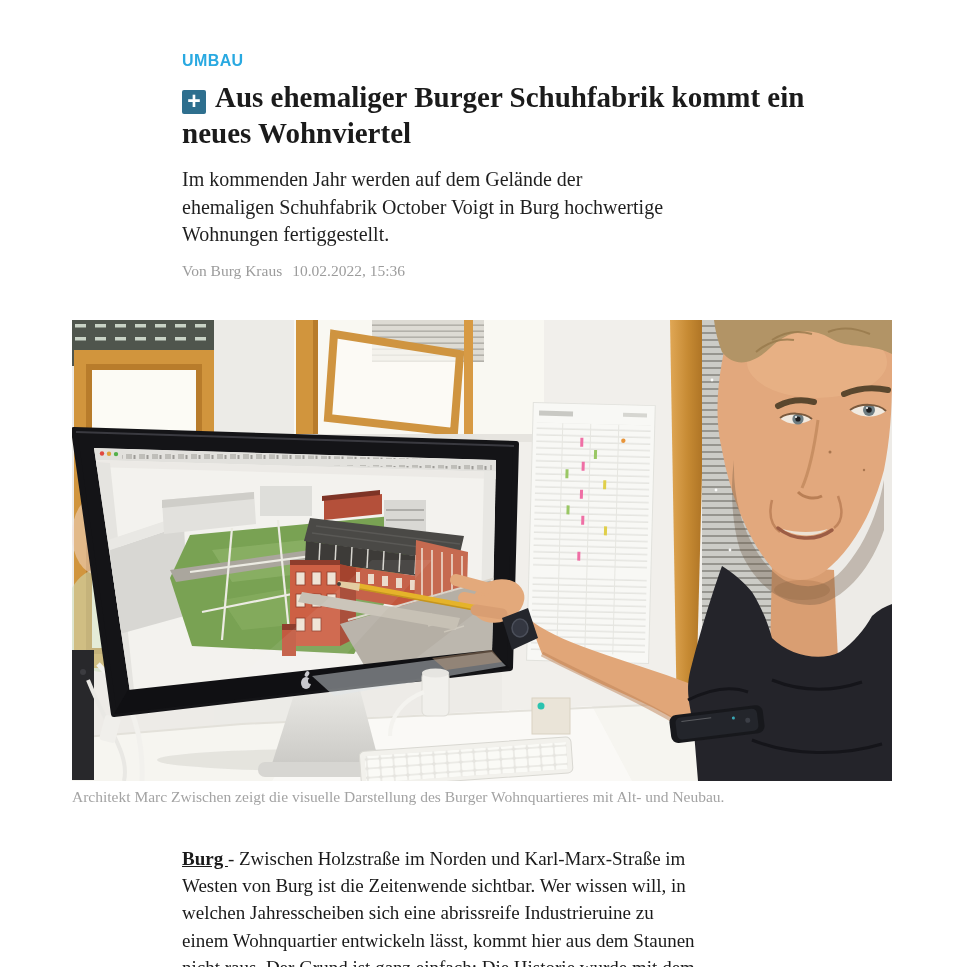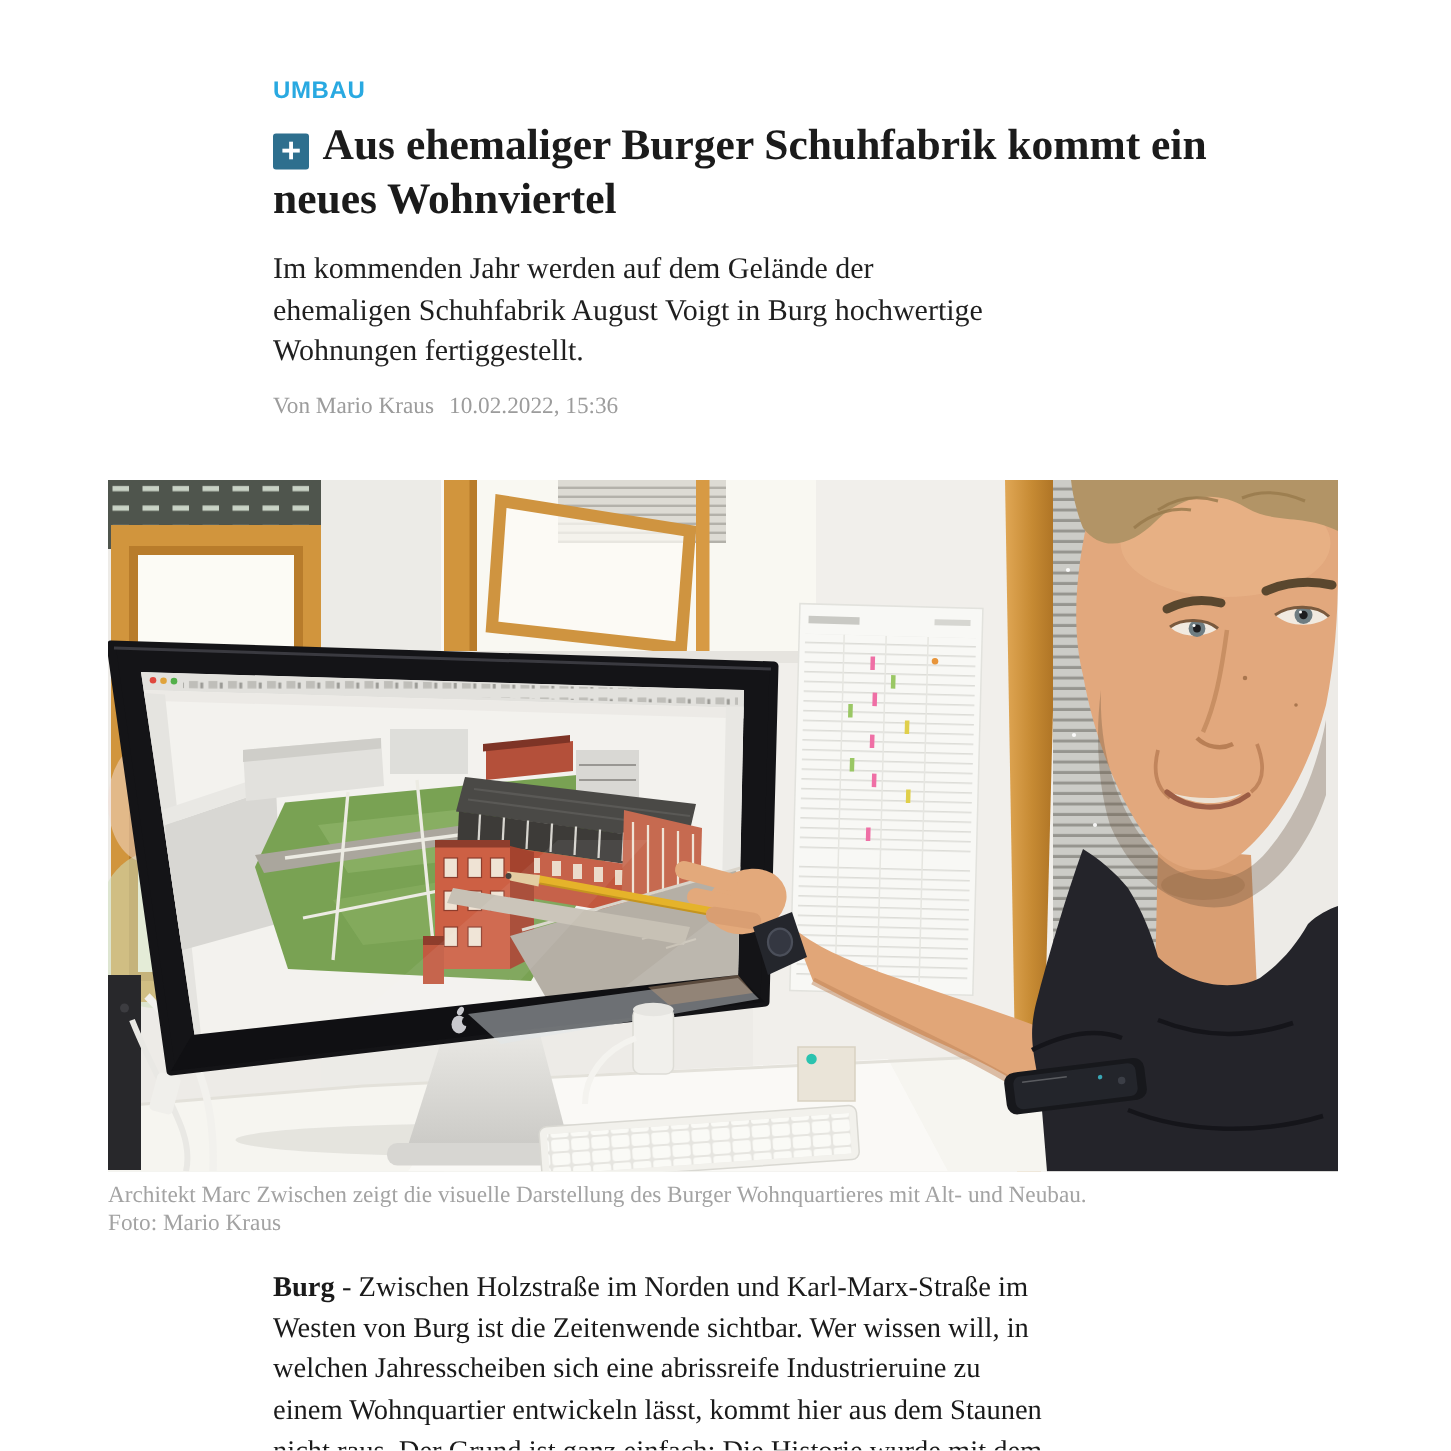--- a/index.html
+++ b/index.html
@@ -16,40 +16,40 @@
   .teaser{position:absolute;left:182px;top:166px;width:620px;margin:0;
           font-size:20px;line-height:27.5px;color:#1f1f1f;font-weight:normal;}
   .byline{position:absolute;left:182px;top:262px;font-size:15.5px;color:#9c9c9c;}
   .byline .date{margin-left:10px;}
   figure.art{position:absolute;left:72px;top:320px;width:820px;margin:0;}
   .photo{width:820px;height:461px;overflow:hidden;background:#ecebe7;}
   .photo svg{display:block;}
   figcaption{margin-top:6px;font-size:15.5px;line-height:19px;color:#a3a3a3;}
   .bodytext{position:absolute;left:182px;top:845px;width:612px;font-size:19px;line-height:27.2px;color:#1a1a1a;}
   .bodytext p{margin:0;}
-  .bodytext strong{font-weight:bold;}
+  .bodytext strong{font-weight:bold;text-decoration:underline;}
 </style>
 </head>
 <body>
 
 <main class="page">
 
   <a class="kicker">UMBAU</a>
 
   <h1 class="headline">
     <span class="plus-badge">+</span><span class="lines">Aus ehemaliger Burger Schuhfabrik kommt ein
 neues Wohnviertel</span>
   </h1>
 
   <p class="teaser lines">Im kommenden Jahr werden auf dem Gelände der
-ehemaligen Schuhfabrik August Voigt in Burg hochwertige
+ehemaligen Schuhfabrik October Voigt in Burg hochwertige
 Wohnungen fertiggestellt.</p>
 
   <div class="byline">
-    <span>Von Mario Kraus</span><span class="date">10.02.2022, 15:36</span>
+    <span>Von Burg Kraus</span><span class="date">10.02.2022, 15:36</span>
   </div>
 
   <figure class="art">
     <div class="photo">
       <svg width="820" height="461" viewBox="0 0 820 461" xmlns="http://www.w3.org/2000/svg">
         <defs>
           <linearGradient id="woodg" x1="0" y1="0" x2="1" y2="0">
             <stop offset="0" stop-color="#e0a755"></stop>
               <stop offset=".5" stop-color="#c68a33"></stop>
               <stop offset="1" stop-color="#a96f22"></stop>
@@ -366,21 +366,20 @@
           <rect x="598" y="390" width="94" height="28" rx="7" fill="#17181c"></rect>
           <rect x="604" y="393" width="82" height="22" rx="5" fill="#23252b"></rect>
           <line x1="610" y1="397" x2="640" y2="397" stroke="#ffffff" opacity=".25"></line>
           <circle cx="676" cy="404" r="2.5" fill="#3b3e46"></circle>
           <circle cx="662" cy="400" r="1.5" fill="#3fc8d8" opacity=".8"></circle>
         </g>
       </svg>
     </div>
     <figcaption>
       <div>Architekt Marc Zwischen zeigt die visuelle Darstellung des Burger Wohnquartieres mit Alt- und Neubau.</div>
-      <div>Foto: Mario Kraus</div>
     </figcaption>
   </figure>
 
   <div class="bodytext">
     <p>
       <strong>Burg </strong><span class="lines">- Zwischen Holzstraße im Norden und Karl-Marx-Straße im
 Westen von Burg ist die Zeitenwende sichtbar. Wer wissen will, in
 welchen Jahresscheiben sich eine abrissreife Industrieruine zu
 einem Wohnquartier entwickeln lässt, kommt hier aus dem Staunen
 nicht raus. Der Grund ist ganz einfach: Die Historie wurde mit dem</span>

